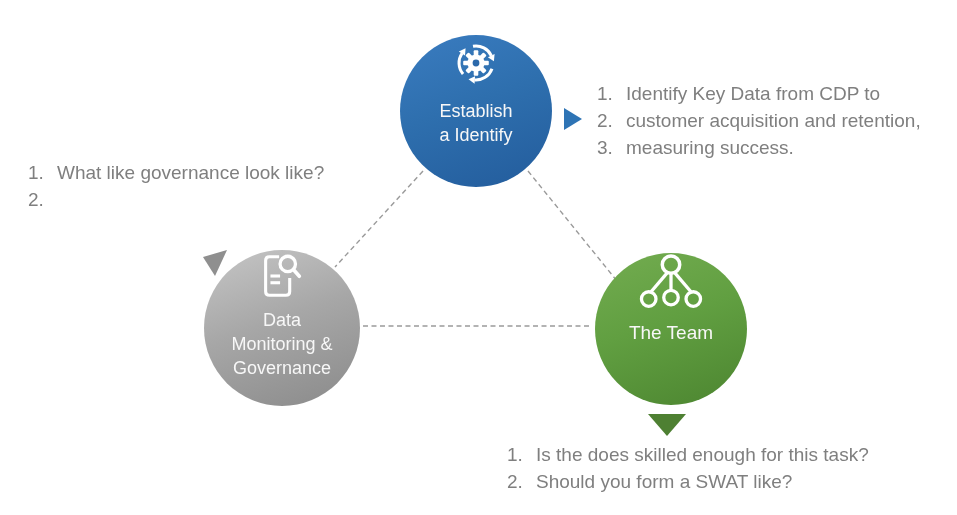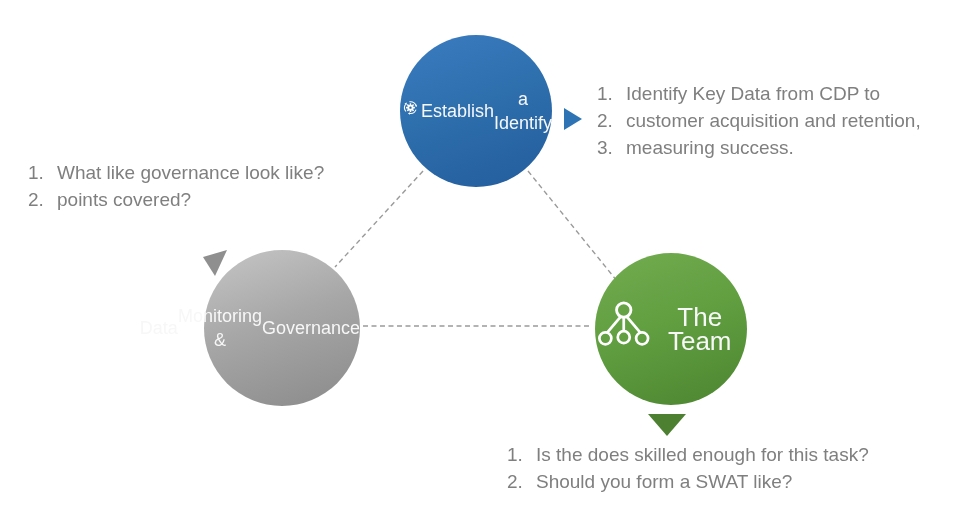--- a/index.html
+++ b/index.html
@@ -5,37 +5,37 @@
   html,body{margin:0;padding:0;background:#ffffff;}
   .canvas{
     position:relative;width:957px;height:515px;background:#ffffff;overflow:hidden;
     font-family:"Liberation Sans",sans-serif;
   }
   
   .connectors{position:absolute;left:0;top:0;width:957px;height:515px;z-index:1;}
   
   .node{
     position:absolute;border-radius:50%;z-index:2;
-    display:flex;flex-direction:row;align-items:center;justify-content:flex-end;
+    display:flex;flex-direction:column;align-items:center;justify-content:flex-start;
     text-align:center;color:#f7f7f7;
   }
   .node-process{
     left:400px;top:35px;width:152px;height:152px;
     background:linear-gradient(160deg,#3a7cc0 0%,#2e6fae 45%,#235c9c 100%);
   }
   .node-governance{
     left:204px;top:250px;width:156px;height:156px;
     background:linear-gradient(160deg,#c6c6c6 0%,#a7a7a7 45%,#8a8a8a 100%);
   }
   .node-team{
     left:595px;top:253px;width:152px;height:152px;
     background:linear-gradient(160deg,#73ac50 0%,#619f41 45%,#4c8530 100%);
   }
   .node-label{font-size:18px;line-height:24px;font-weight:400;}
-  .node-team .node-label{font-size:26px;}
+  .node-team .node-label{font-size:19px;}
   .node-icon{display:block;margin-bottom:6px;}
   
   .pointer{position:absolute;z-index:3;}
   .pointer-process{left:561px;top:105px;}
   .pointer-governance{left:199px;top:245px;}
   .pointer-team{left:646px;top:412px;}
   
   .callout{position:absolute;z-index:2;color:#7f7f7f;font-size:19px;line-height:27px;}
   .callout-kpi{left:597px;top:80px;width:350px;}
   .callout-governance{left:28px;top:159px;width:370px;}
@@ -164,21 +164,20 @@
   <div class="callout callout-governance">
     <div class="li">
       <span class="num">1.</span>
       <span class="body">
         <div>What like governance look like?</div>
       </span>
     </div>
     <div class="li">
       <span class="num">2.</span>
       <span class="body">
-        <div>points covered?</div>
       </span>
     </div>
   </div>
 
   <div class="callout callout-team">
     <div class="li">
       <span class="num">1.</span>
       <span class="body">
         <div>Is the does skilled enough for this task?</div>
       </span>

